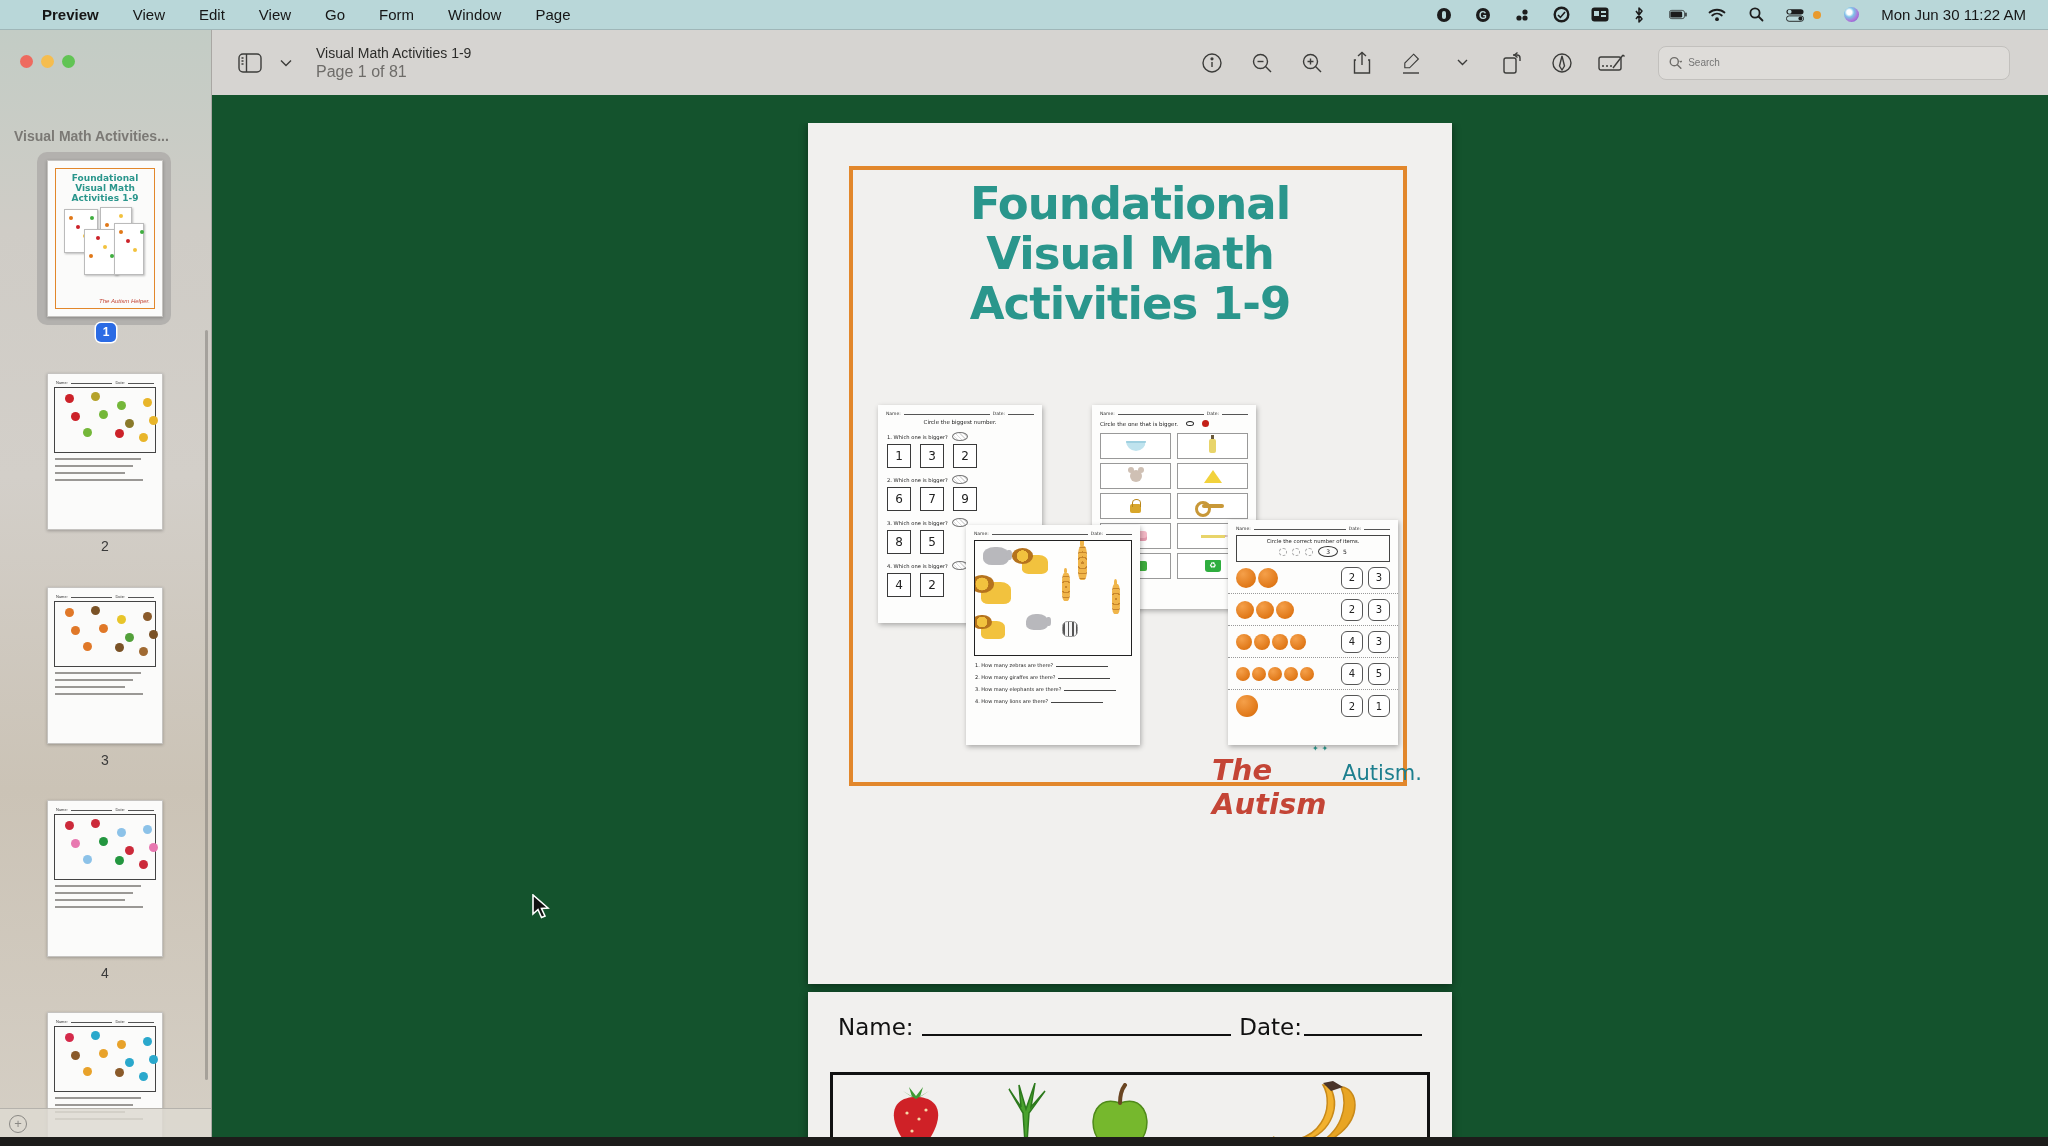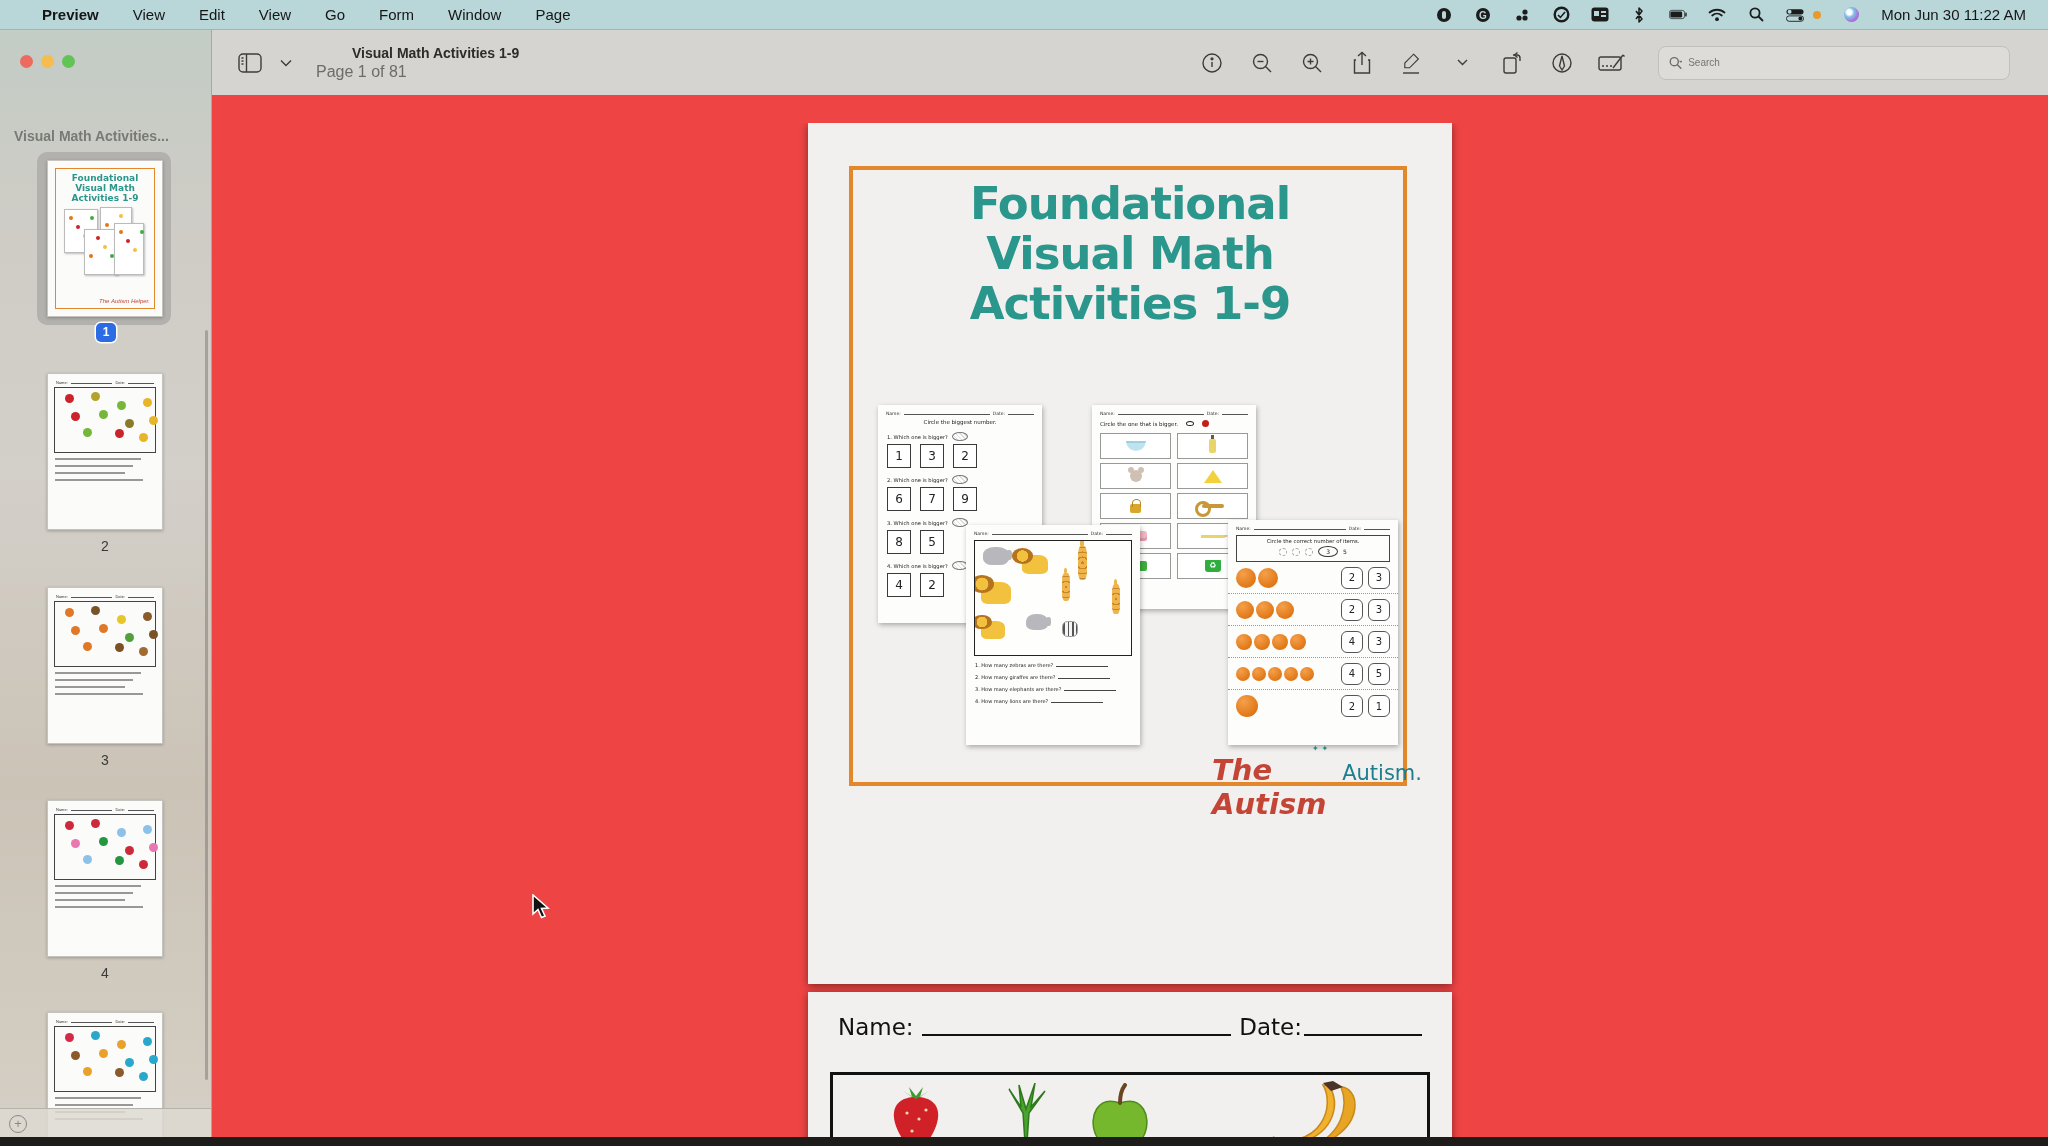--- a/index.html
+++ b/index.html
@@ -1,39 +1,39 @@
 <!DOCTYPE html>
 <html><head>
 <meta charset="utf-8">
 <style>
   * { margin:0; padding:0; box-sizing:border-box; }
   html,body { width:2048px; height:1146px; overflow:hidden; }
   body { font-family:"Liberation Sans", sans-serif; }
-  .stage { position:relative; width:2048px; height:1146px; background:#ef4444; overflow:hidden; }
+  .stage { position:relative; width:2048px; height:1146px; background:#14532d; overflow:hidden; }
 
   
   .menubar { position:absolute; left:0; top:0; width:2048px; height:30px; background:#b9d7d9;
     display:flex; align-items:center; color:#161616; font-size:15px; border-bottom:1px solid #9fb6b8; z-index:50; }
   .apple { margin:0 18px 0 24px; font-size:16px; }
   .menus { display:flex; gap:34px; }
   .menus span { cursor:default; }
   .menus span.app-name { font-weight:700; }
   .status { margin-left:auto; display:flex; align-items:center; gap:21px; padding-right:22px; }
   .sicon { width:18px; height:18px; display:flex; align-items:center; justify-content:center; }
   .clock { font-size:15px; white-space:nowrap; }
   .dot-badge { width:8px; height:8px; border-radius:50%; background:#e89a2e; margin-left:-12px; }
   .siri-ball { width:15px; height:15px; border-radius:50%;
     background:radial-gradient(circle at 35% 35%, #fff 0 18%, #7ec3e8 35%, #b06fd8 65%, #3b6fd4 100%); }
 
   
   .titlebar { position:absolute; left:212px; top:30px; width:1836px; height:65px; background:#d6d4d1;
     display:flex; align-items:center; z-index:10; }
   .tb-left { display:flex; align-items:center; gap:8px; margin-left:24px; }
   .tb-title { margin-left:16px; }
-  .tb-title .t1 { font-size:14px; font-weight:700; color:#2c2c2a;margin-left:36px; }
+  .tb-title .t1 { font-size:14px; font-weight:400; color:#2c2c2a; }
   .tb-title .t2 { font-size:16px; color:#6e6c69; margin-top:2px; }
   .tb-icons { display:flex; align-items:center; gap:22px; margin-left:auto; }
   .tbtn { display:flex; align-items:center; justify-content:center; width:28px; height:28px; border-radius:6px; }
   .tbtn svg { stroke:#3c3c3a; fill:none; stroke-width:1.4; }
   .search-field { width:352px; height:34px; margin:0 38px 0 10px; background:#dedcd9; border:1px solid #c2c0bd;
     border-radius:8px; display:flex; align-items:center; padding:0 10px; gap:6px; }
   .search-field input { border:none; outline:none; background:transparent; font-size:10px; color:#6f6d6a; width:100%;
     font-family:"Liberation Sans", sans-serif; }
 
   

